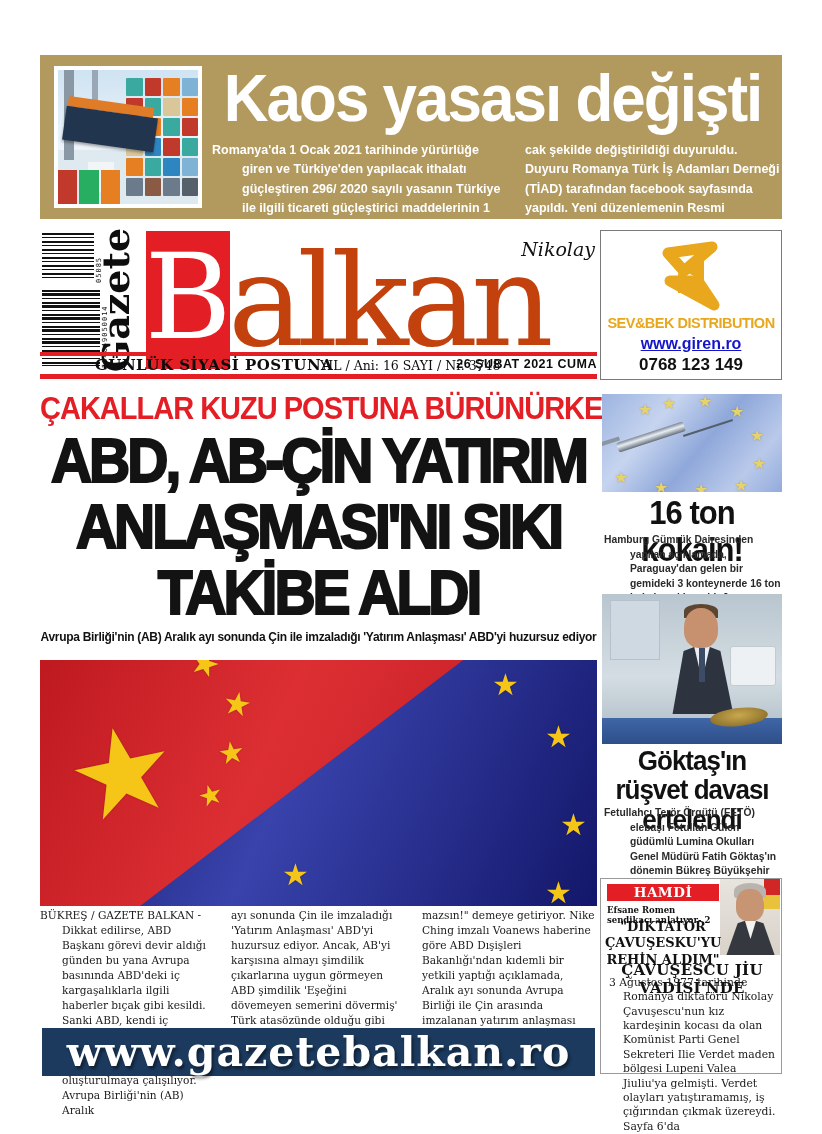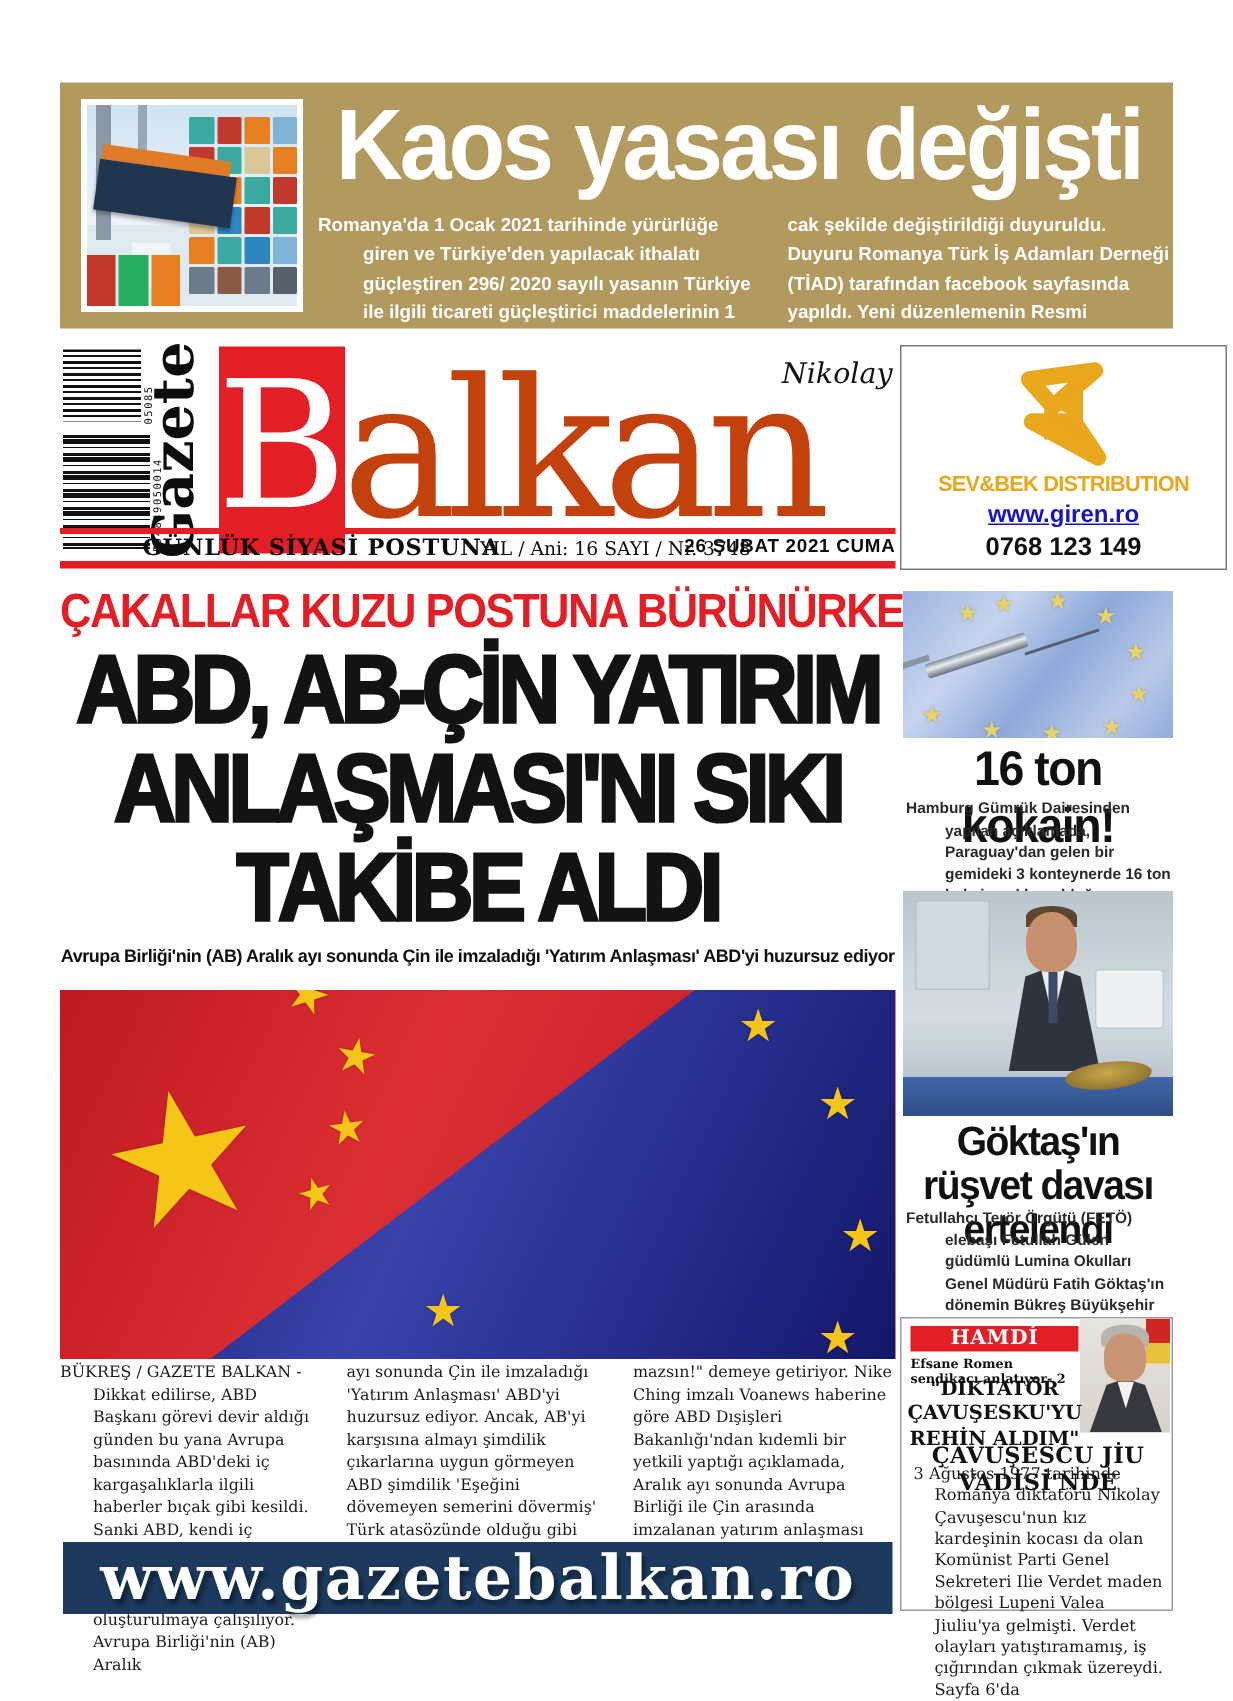--- a/index.html
+++ b/index.html
@@ -37,21 +37,21 @@
   #balkan-rest { left:228px; top:228px; width:370px; height:146px; font-family:"DejaVu Serif", serif; font-size:128px; color:#c2410c; letter-spacing:-7px; line-height:146px; }
   #romanya { left:505px; top:238px; width:90px; font-family:"DejaVu Serif", serif; font-style:italic; font-size:19px; color:#111; text-align:right; }
   .red-rule { background:#e31e24; }
   #rule1 { left:40px; top:352px; width:557px; height:4px; }
   #rule2 { left:40px; top:374px; width:557px; height:5px; }
   #tagline { left:95px; top:356px; font-family:"DejaVu Serif", serif; font-weight:bold; font-size:15px; color:#0d0d0d; letter-spacing:0.5px; }
   #issue-info { left:320px; top:358px; font-family:"DejaVu Serif", serif; font-size:12.5px; color:#0d0d0d; }
   #date-info { left:455px; top:357px; width:142px; text-align:right; font-size:12.5px; font-weight:bold; color:#0d0d0d; letter-spacing:0.5px; }
 
   
-  #sevbek-box { left:600px; top:230px; width:218px; height:150px; border:1px solid #7a7a7a; background:#fff; text-align:center; }
+  #sevbek-box { left:600px; top:230px; width:182px; height:150px; border:1px solid #7a7a7a; background:#fff; text-align:center; }
   #sevbek-logo { position:absolute; left:50%; top:6px; transform:translateX(-50%); }
   #sevbek-name { position:absolute; left:0; right:0; top:84px; color:#e8a71c; font-weight:bold; font-size:14.5px; letter-spacing:-0.5px; }
   #sevbek-url { position:absolute; left:0; right:0; top:104px; color:#1414c8; font-weight:bold; font-size:16px; text-decoration:underline; }
   #sevbek-phone { position:absolute; left:0; right:0; top:124px; color:#111; font-weight:bold; font-size:17px; }
 
   
   #kicker { left:40px; top:392px; width:557px; text-align:center; color:#e31e24; font-weight:bold; font-size:29px; letter-spacing:-1px; transform:scaleY(1.1); white-space:nowrap; }
   .hl-line { left:40px; width:557px; text-align:center; color:#131313; font-weight:bold; letter-spacing:-3px; font-size:57px; line-height:64px; transform:scaleY(1.12); -webkit-text-stroke:2px #131313; }
   #hl1 { top:428px; } #hl2 { top:494px; } #hl3 { top:560px; }
   #subhead { left:40px; top:630px; width:557px; text-align:center; font-weight:bold; font-size:12px; color:#111; letter-spacing:-0.3px; }

